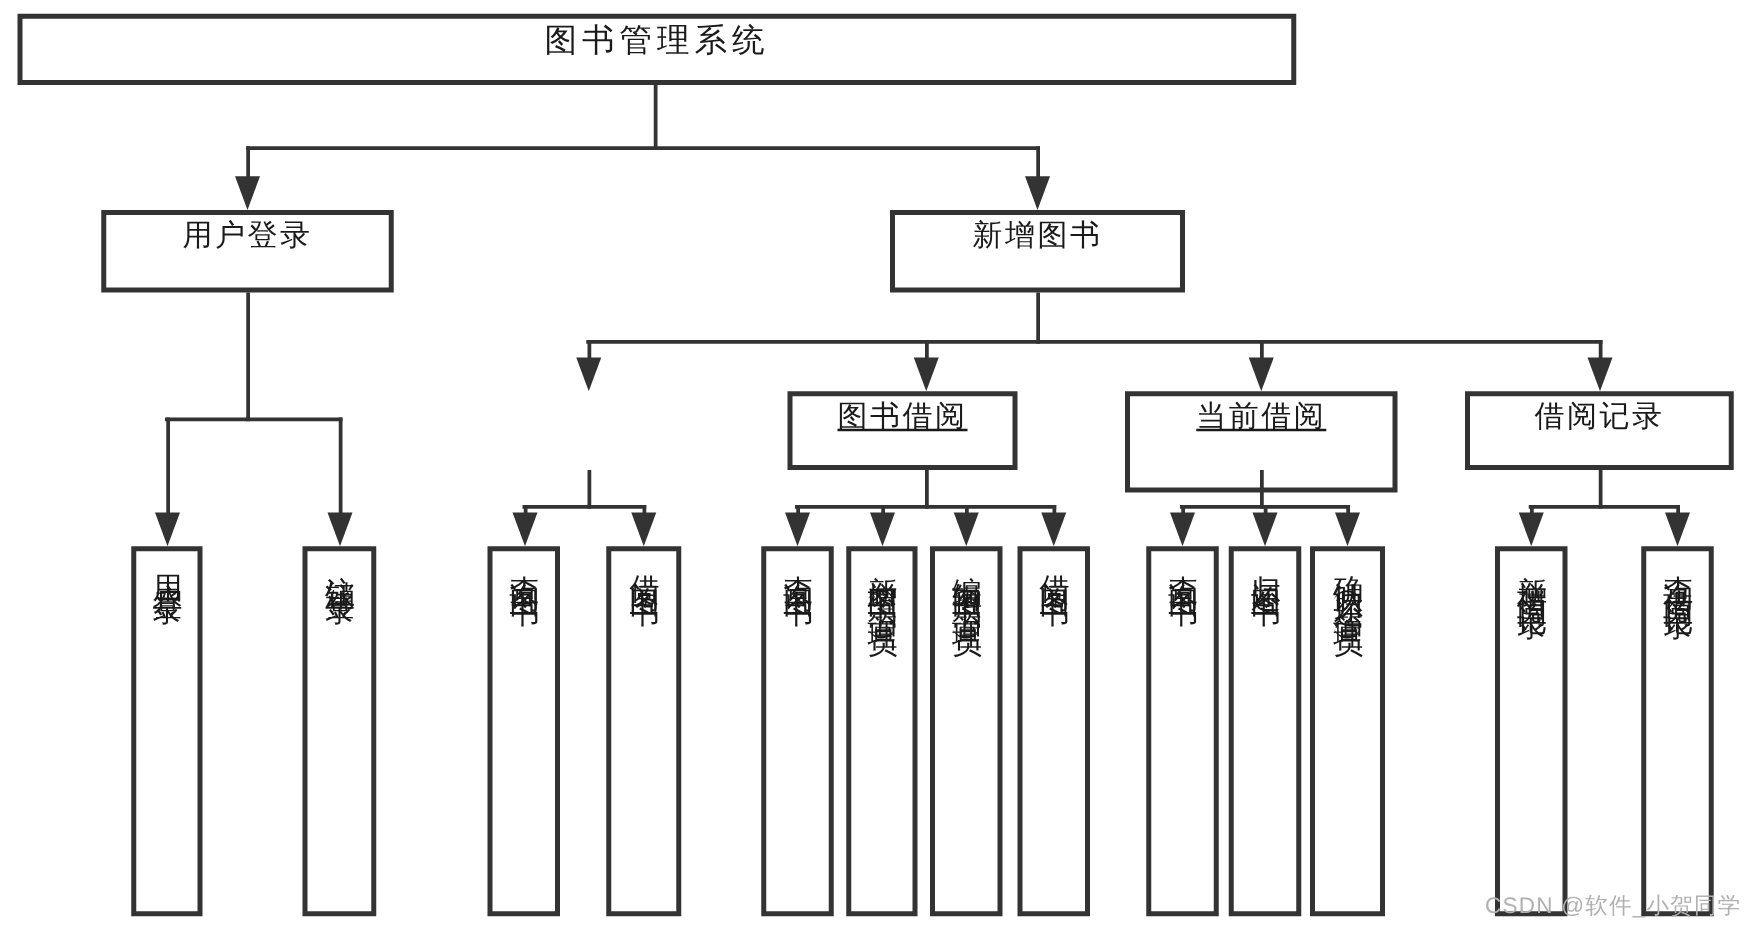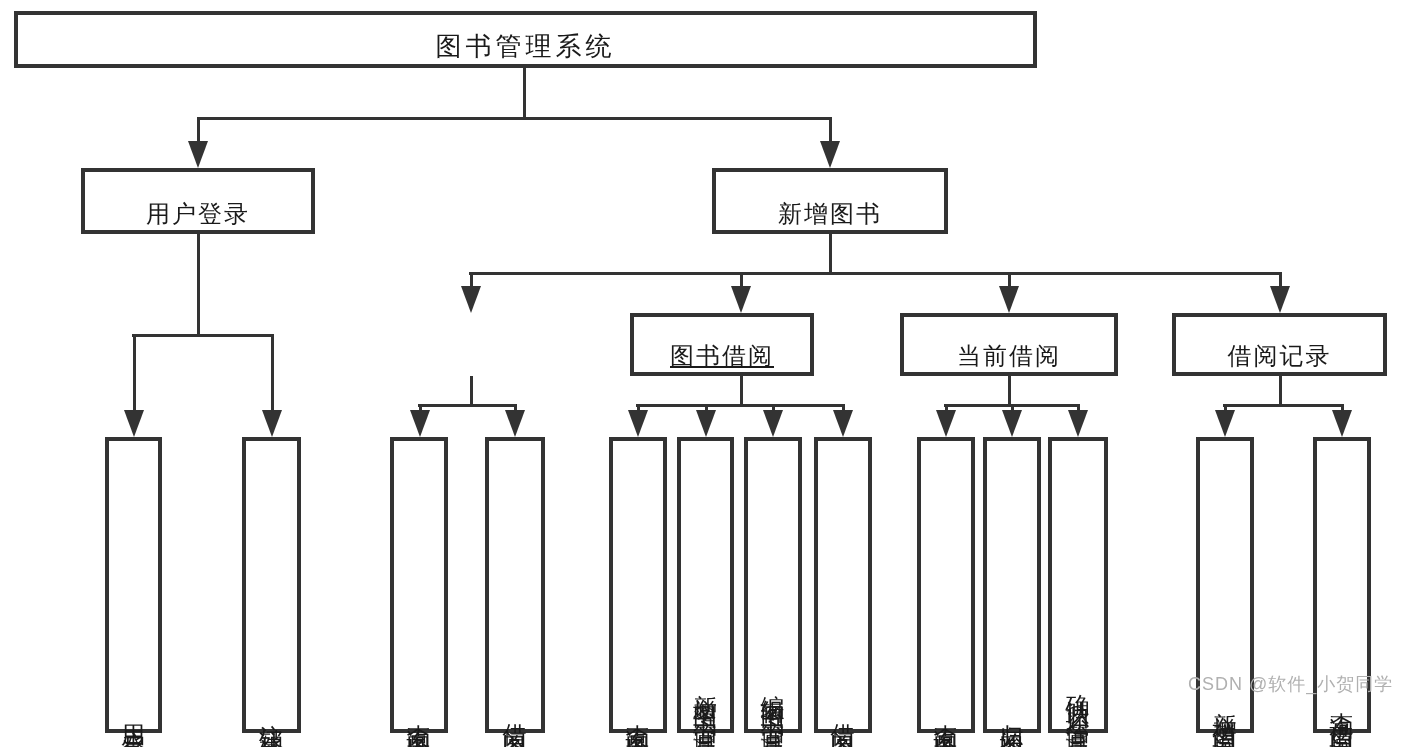--- a/index.html
+++ b/index.html
@@ -11,21 +11,21 @@
     font-family: "Liberation Sans", "DejaVu Sans", sans-serif;
     color: var(--text, #1a1a1a);
     overflow: hidden;
   }
   .box {
     position: absolute;
     box-sizing: border-box;
     background: #ffffff;
     border: 4px solid var(--line, #333333);
     display: flex;
-    align-items: flex-end;
+    align-items: flex-start;
     justify-content: center;
   }
   .box .lbl {
     font-size: 24px;
     letter-spacing: 2px;
     white-space: nowrap;
     color: var(--text, #1a1a1a);
   }
   .box.root .lbl { font-size: 26px; letter-spacing: 4px; }
   .vbox .lbl {
@@ -45,21 +45,21 @@
   .arrowhead {
     position: absolute;
     width: 0; height: 0;
     border-left: 10px solid transparent;
     border-right: 10px solid transparent;
     border-top: 27px solid var(--line, #333333);
   }
   .watermark {
     position: absolute;
     left: 1188px;
-    top: 672px;
+    top: 712px;
     font-size: 18px;
     letter-spacing: 1px;
     color: var(--wm, #b0b0b0);
     white-space: nowrap;
     z-index: 5;
   }
 </style>
 </head>
 <body>
 
@@ -72,21 +72,21 @@
   <div class="box" style="left:81px; top:168px; width:234px; height:66px;">
     <span class="lbl">用户登录</span>
   </div>
   <div class="box" style="left:712px; top:168px; width:236px; height:66px;">
     <span class="lbl">新增图书</span>
   </div>
 
   <div class="box" style="left:630px; top:313px; width:184px; height:63px;text-decoration:underline;">
     <span class="lbl">图书借阅</span>
   </div>
-  <div class="box" style="left:900px; top:313px; width:218px; height:63px;">
+  <div class="box" style="left:900px; top:313px; width:218px; height:81px;text-decoration:underline;">
     <span class="lbl">当前借阅</span>
   </div>
   <div class="box" style="left:1172px; top:313px; width:215px; height:63px;">
     <span class="lbl">借阅记录</span>
   </div>
 
   <div class="box vbox" style="left:105px; top:437px; width:57px; height:296px;">
     <span class="lbl">用户登录</span>
   </div>
   <div class="box vbox" style="left:242px; top:437px; width:59px; height:296px;">

